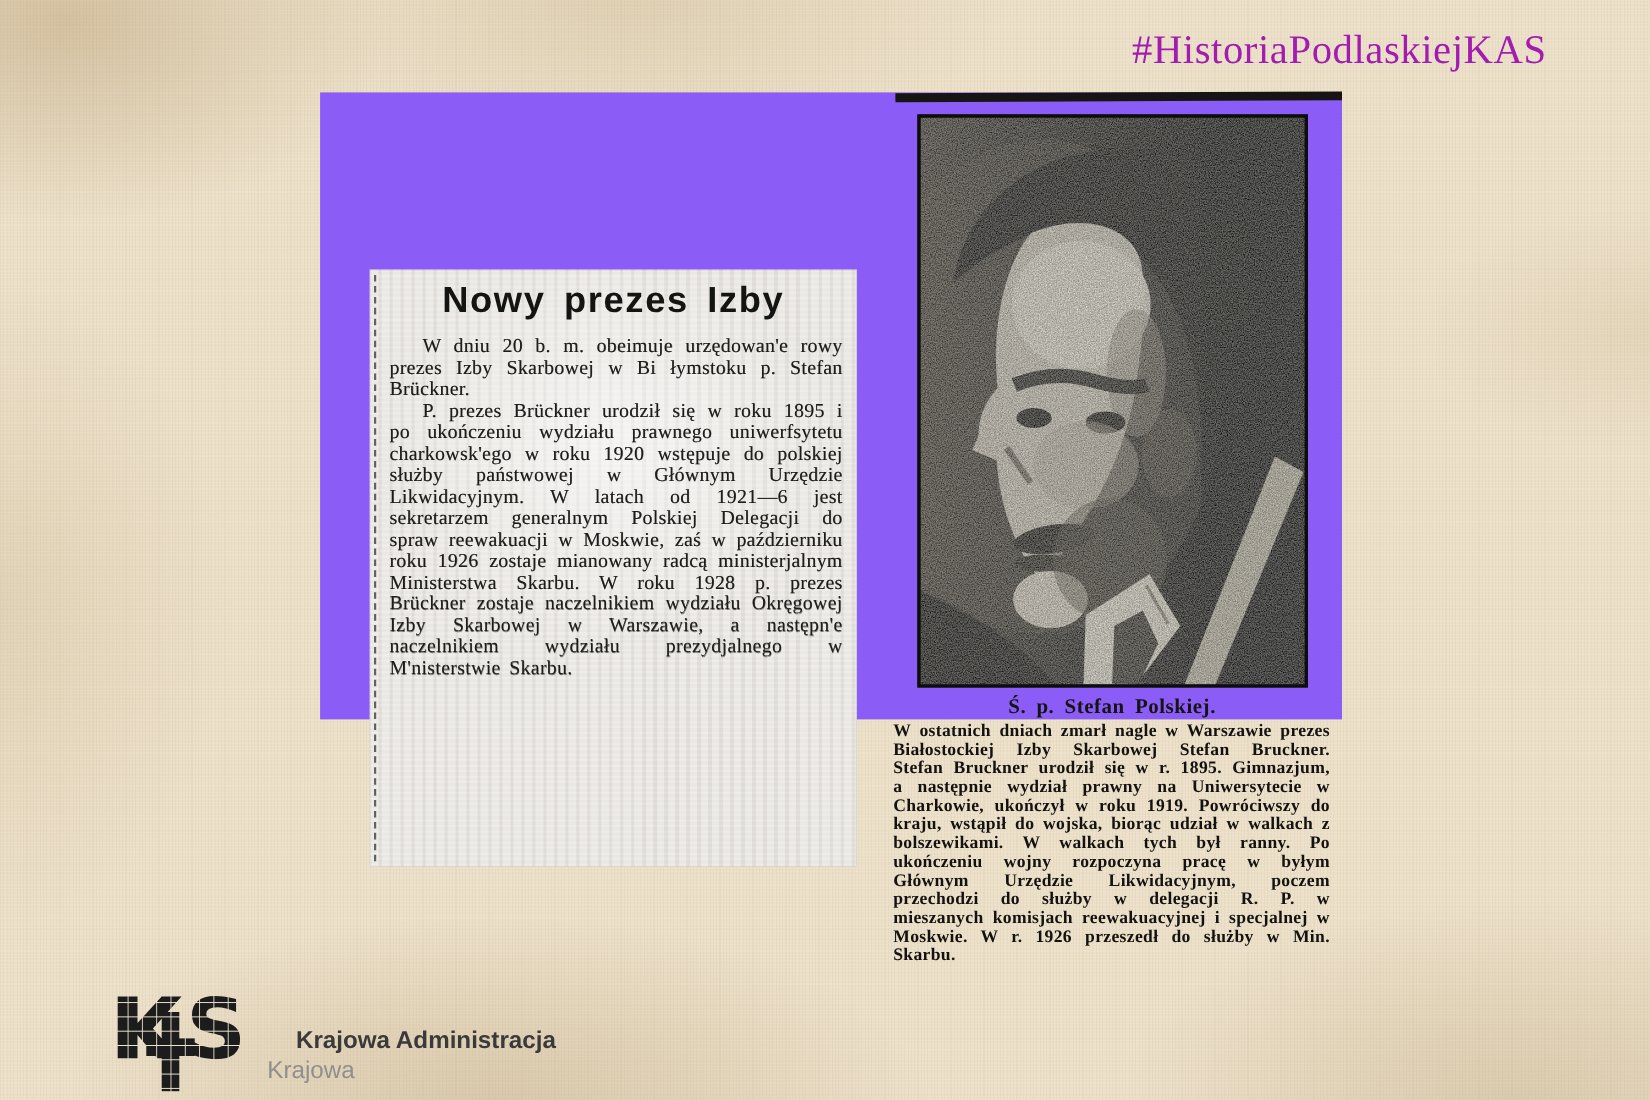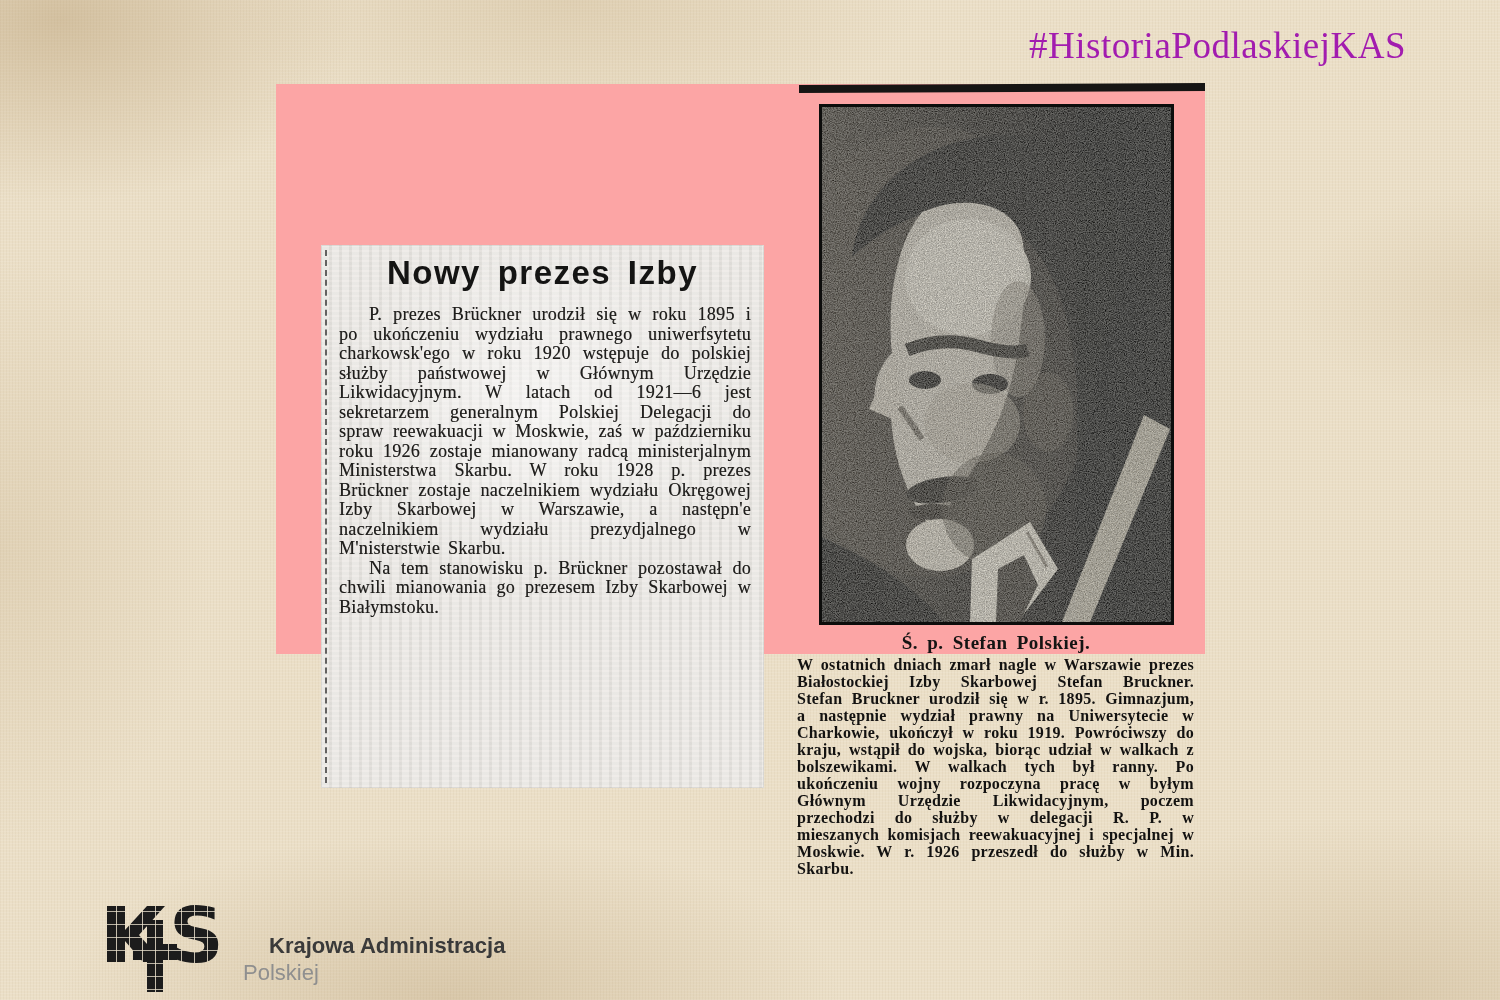--- a/index.html
+++ b/index.html
@@ -16,22 +16,22 @@
       radial-gradient(ellipse 300px 160px at 100% 30%, rgba(180,152,106,.15), transparent 70%),
       repeating-linear-gradient(0deg, rgba(255,255,255,.10) 0 1px, rgba(0,0,0,0) 1px 3px),
       repeating-linear-gradient(90deg, rgba(128,101,62,.05) 0 1px, rgba(0,0,0,0) 1px 3px);
   }
   .hashtag{
     position:absolute;top:24px;right:94px;
     font-family:"Liberation Serif",serif;font-size:37px;color:#a21caf;
     letter-spacing:.5px;white-space:nowrap;
   }
   .panel{
-    position:absolute;left:276px;top:84px;width:929px;height:570px;
-    background:#fca5a5;
+    position:absolute;left:291px;top:84px;width:929px;height:570px;
+    background:#8b5cf6;
   }
   
   .left-clipping{
     position:absolute;left:45px;top:161px;width:443px;height:543px;
     background-color:#e8e5e1;
     background-image:
       radial-gradient(ellipse 60% 40% at 50% 30%, rgba(255,255,255,.5), transparent 80%),
       repeating-linear-gradient(90deg, rgba(255,255,255,.22) 0 7px, rgba(40,40,40,.03) 7px 10px),
       repeating-linear-gradient(0deg, rgba(255,255,255,.07) 0 2px, rgba(30,30,30,.02) 2px 5px);
     border:1px solid rgba(60,55,45,.10);
@@ -94,22 +94,22 @@
 </head>
 <body>
 
 <div class="hashtag">#HistoriaPodlaskiejKAS</div>
 
 <div class="panel">
 
   <div class="left-clipping">
     <div class="headline-1">Nowy prezes Izby</div>
     <div class="clip-body">
+      <p>W dniu 20 b. m. obeimuje urzędowan'e rowy prezes Izby Skarbowej w Bi łymstoku p. Stefan Brückner.</p>
       <p>P. prezes Brückner urodził się w roku 1895 i po ukończeniu wydziału prawnego uniwerfsytetu charkowsk'ego w roku 1920 wstępuje do polskiej służby państwowej w Głównym Urzędzie Likwidacyjnym. W latach od 1921—6 jest sekretarzem generalnym Polskiej Delegacji do spraw reewakuacji w Moskwie, zaś w październiku roku 1926 zostaje mianowany radcą ministerjalnym Ministerstwa Skarbu. W roku 1928 p. prezes Brückner zostaje naczelnikiem wydziału Okręgowej Izby Skarbowej w Warszawie, a następn'e naczelnikiem wydziału prezydjalnego w M'nisterstwie Skarbu.</p>
-      <p>Na tem stanowisku p. Brückner pozostawał do chwili mianowania go prezesem Izby Skarbowej w Białymstoku.</p>
     </div>
   </div>
 
   <div class="top-strip"></div>
 
   <div class="photo-frame">
     <svg viewBox="0 0 349 515" preserveAspectRatio="none">
       <defs>
         <linearGradient id="bgpg" x1="0" y1="0" x2="1" y2="0">
           <stop offset="0" stop-color="#403a31"></stop>
@@ -169,15 +169,15 @@
         <path d="M0 0 H13 M0 0 V13" stroke="#efe6d2" stroke-width="1.6"></path>
       </pattern>
     </defs>
     <path d="M4,8 H22 V32 L44,8 H62 L36,37 L60,64 H40 L22,43 V64 H4 Z" fill="url(#tiles)"></path>
     <rect x="44" y="22" width="16" height="72" fill="url(#tiles)"></rect>
     <rect x="30" y="46" width="44" height="16" fill="url(#tiles)"></rect>
     <text x="66" y="64" font-family="DejaVu Sans, sans-serif" font-weight="bold" font-size="76" fill="url(#tiles)">S</text>
   </svg>
   <div class="org-name">
     <div class="org-line1">Krajowa Administracja</div>
-    <div class="org-line2">Polskiej</div>
+    <div class="org-line2">Krajowa</div>
   </div>
 </div>
 
 </body></html>

